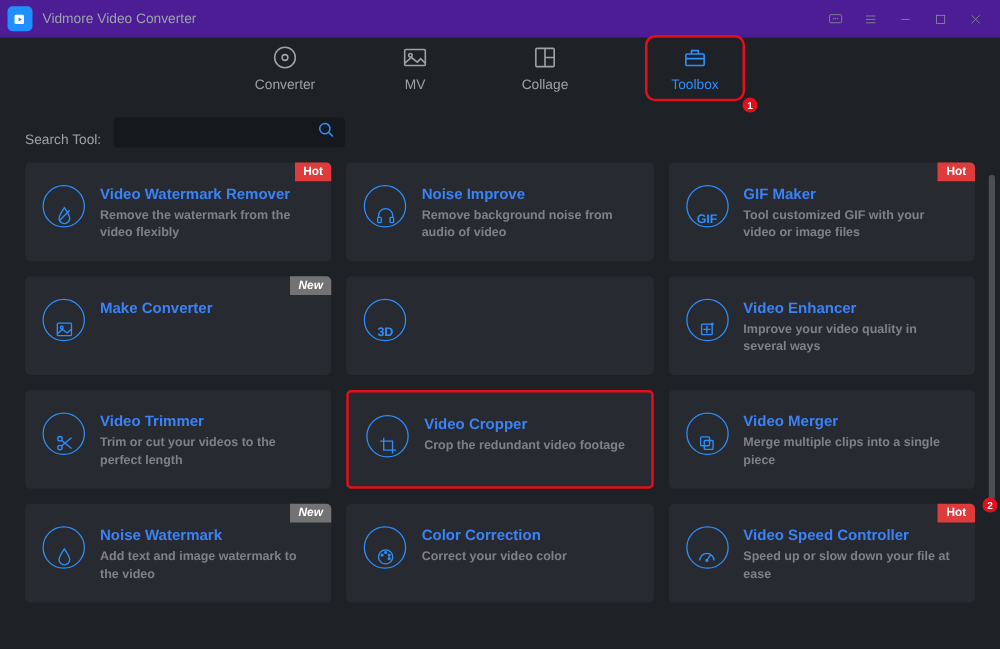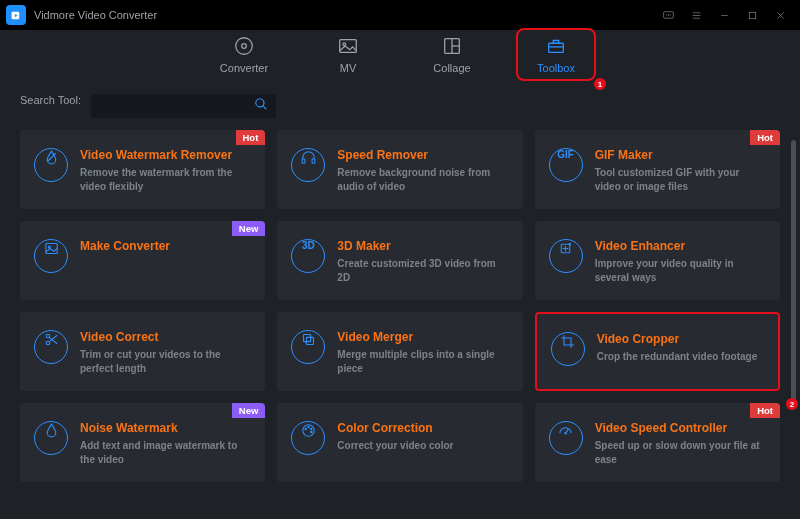--- a/index.html
+++ b/index.html
@@ -11,21 +11,21 @@
     color: #c8cacc;
     overflow: hidden;
     position: relative;
   }
   
   .titlebar {
     height: 30px;
     display: flex;
     align-items: center;
     padding: 0 6px;
-    background: #000000;
+    background: #4c1d95;
   }
   .titlebar .logo {
     width: 20px; height: 20px;
     background: #1f8fff;
     border-radius: 4px;
     display: flex; align-items: center; justify-content: center;
     margin-right: 8px;
   }
   .titlebar .logo svg { width: 13px; height: 13px; }
   .titlebar .app-title { font-size: 11px; color: #9ea2a8; }
@@ -57,33 +57,33 @@
     display: flex; align-items: center; justify-content: center;
     margin-bottom: 3px;
   }
   .tab .tab-icon svg { width: 22px; height: 22px; stroke: #9ea2a8; fill: none; stroke-width: 1.4; }
   .tab.active { color: #2d8fff; }
   .tab.active .tab-icon svg { stroke: #2d8fff; }
   .tab.highlighted {
     border: 2px solid #e40f1a;
     border-radius: 8px;
     padding: 3px 0 5px 0;
-    margin: -5px 0;
+    margin: -5px 16px;
   }
   .annot-num {
     position: absolute;
     width: 12px; height: 12px; border-radius: 50%;
     background: #e40f1a; color: #fff; font-size: 8px;
     display: flex; align-items: center; justify-content: center;
     font-weight: bold;
   }
 
   
   .search-row {
-    display: flex; align-items: flex-start;
+    display: flex; align-items: flex-end;
     padding: 8px 20px 12px 20px;
     gap: 10px;
   }
   .search-label { font-size: 11px; color: #9ea2a8; }
   .search-box {
     background: #15181c;
     border-radius: 3px;
     width: 185px; height: 24px;
     display: flex; align-items: center;
     padding: 0 8px;
@@ -113,37 +113,37 @@
     display: flex;
     gap: 12px;
     position: relative;
     cursor: pointer;
     min-height: 78px;
   }
   .card .card-icon {
     width: 34px; height: 34px; min-width: 34px;
     border: 1.3px solid #2d8fff;
     border-radius: 50%;
-    display: flex; align-items: flex-start; justify-content: center;
+    display: flex; align-items: flex-end; justify-content: center;
     color: #2d8fff;
   }
   .card .card-icon svg { width: 17px; height: 17px; stroke: currentColor; fill: none; stroke-width: 1.5; }
   .card .card-icon .txt { font-size: 10px; font-weight: 600; color: #2d8fff; }
   .card .card-body { flex: 1; }
-  .card .card-title { font-size: 12px; font-weight: 600; color: #f97316; margin-bottom: 4px; }
+  .card .card-title { font-size: 12px; font-weight: 600; color: #3b82f6; margin-bottom: 4px; }
   .card .card-desc { font-size: 10px; color: #7d828a; line-height: 1.35; font-weight: bold; }
   .card .badge {
     position: absolute; top: 0; right: 0;
     font-size: 9.5px; font-weight: 600;
     padding: 2px 7px;
     color: #fff;
     border-top-right-radius: 4px;
   }
   .badge.hot { background: #e03b3b; }
-  .badge.new { background: #8b5cf6; }
+  .badge.new { background: #737373; font-style: italic; }
   .card.highlighted {
     border: 2px solid #e40f1a;
   }
 
   
   .scrollbar {
     position: absolute;
     right: 4px;
     top: 140px;
     width: 5px;
@@ -271,21 +271,21 @@
 
     <div class="card">
       <div class="card-icon">
         <svg viewBox="0 0 24 24">
             <path d="M4 14v-2a8 8 0 0 1 16 0v2"></path>
             <rect x="3" y="14" width="4" height="6" rx="1"></rect>
             <rect x="17" y="14" width="4" height="6" rx="1"></rect>
           </svg>
       </div>
       <div class="card-body">
-        <div class="card-title">Speed Remover</div>
+        <div class="card-title">Noise Improve</div>
         <div class="card-desc">Remove background noise from audio of video</div>
       </div>
     </div>
 
     <div class="card">
       <div class="badge hot">Hot</div>
       <div class="card-icon">
           <span class="txt">GIF</span>
         </div>
       <div class="card-body">
@@ -305,24 +305,20 @@
       </div>
       <div class="card-body">
         <div class="card-title">Make Converter</div>
       </div>
     </div>
 
     <div class="card">
       <div class="card-icon">
           <span class="txt">3D</span>
         </div>
-      <div class="card-body">
-        <div class="card-title">3D Maker</div>
-        <div class="card-desc">Create customized 3D video from 2D</div>
-      </div>
     </div>
 
     <div class="card">
       <div class="card-icon">
         <svg viewBox="0 0 24 24">
             <rect x="6" y="6" width="12" height="12" rx="1"></rect>
             <path d="M12 8v8 M8 12h8"></path>
             <circle cx="18" cy="6" r="1" fill="currentColor"></circle>
           </svg>
       </div>
@@ -335,48 +331,48 @@
     <div class="card">
       <div class="card-icon">
         <svg viewBox="0 0 24 24">
             <circle cx="7" cy="7" r="2.5"></circle>
             <circle cx="7" cy="17" r="2.5"></circle>
             <line x1="9" y1="9" x2="20" y2="18"></line>
             <line x1="9" y1="15" x2="20" y2="6"></line>
           </svg>
       </div>
       <div class="card-body">
-        <div class="card-title">Video Correct</div>
+        <div class="card-title">Video Trimmer</div>
         <div class="card-desc">Trim or cut your videos to the perfect length</div>
+      </div>
+    </div>
+
+    <div class="card highlighted">
+      <div class="card-icon">
+        <svg viewBox="0 0 24 24">
+            <path d="M7 3v14h14"></path>
+            <path d="M3 7h14v14"></path>
+          </svg>
+      </div>
+      <div class="card-body">
+        <div class="card-title">Video Cropper</div>
+        <div class="card-desc">Crop the redundant video footage</div>
       </div>
     </div>
 
     <div class="card">
       <div class="card-icon">
         <svg viewBox="0 0 24 24">
             <rect x="5" y="5" width="10" height="10" rx="1"></rect>
             <rect x="9" y="9" width="10" height="10" rx="1"></rect>
           </svg>
       </div>
       <div class="card-body">
         <div class="card-title">Video Merger</div>
         <div class="card-desc">Merge multiple clips into a single piece</div>
-      </div>
-    </div>
-
-    <div class="card highlighted">
-      <div class="card-icon">
-        <svg viewBox="0 0 24 24">
-            <path d="M7 3v14h14"></path>
-            <path d="M3 7h14v14"></path>
-          </svg>
-      </div>
-      <div class="card-body">
-        <div class="card-title">Video Cropper</div>
-        <div class="card-desc">Crop the redundant video footage</div>
       </div>
     </div>
 
     <div class="card">
       <div class="badge new">New</div>
       <div class="card-icon">
         <svg viewBox="0 0 24 24">
             <path d="M12 3 C8 9 6 12 6 15 a6 6 0 0 0 12 0 c0-3-2-6-6-12z"></path>
           </svg>
       </div>

